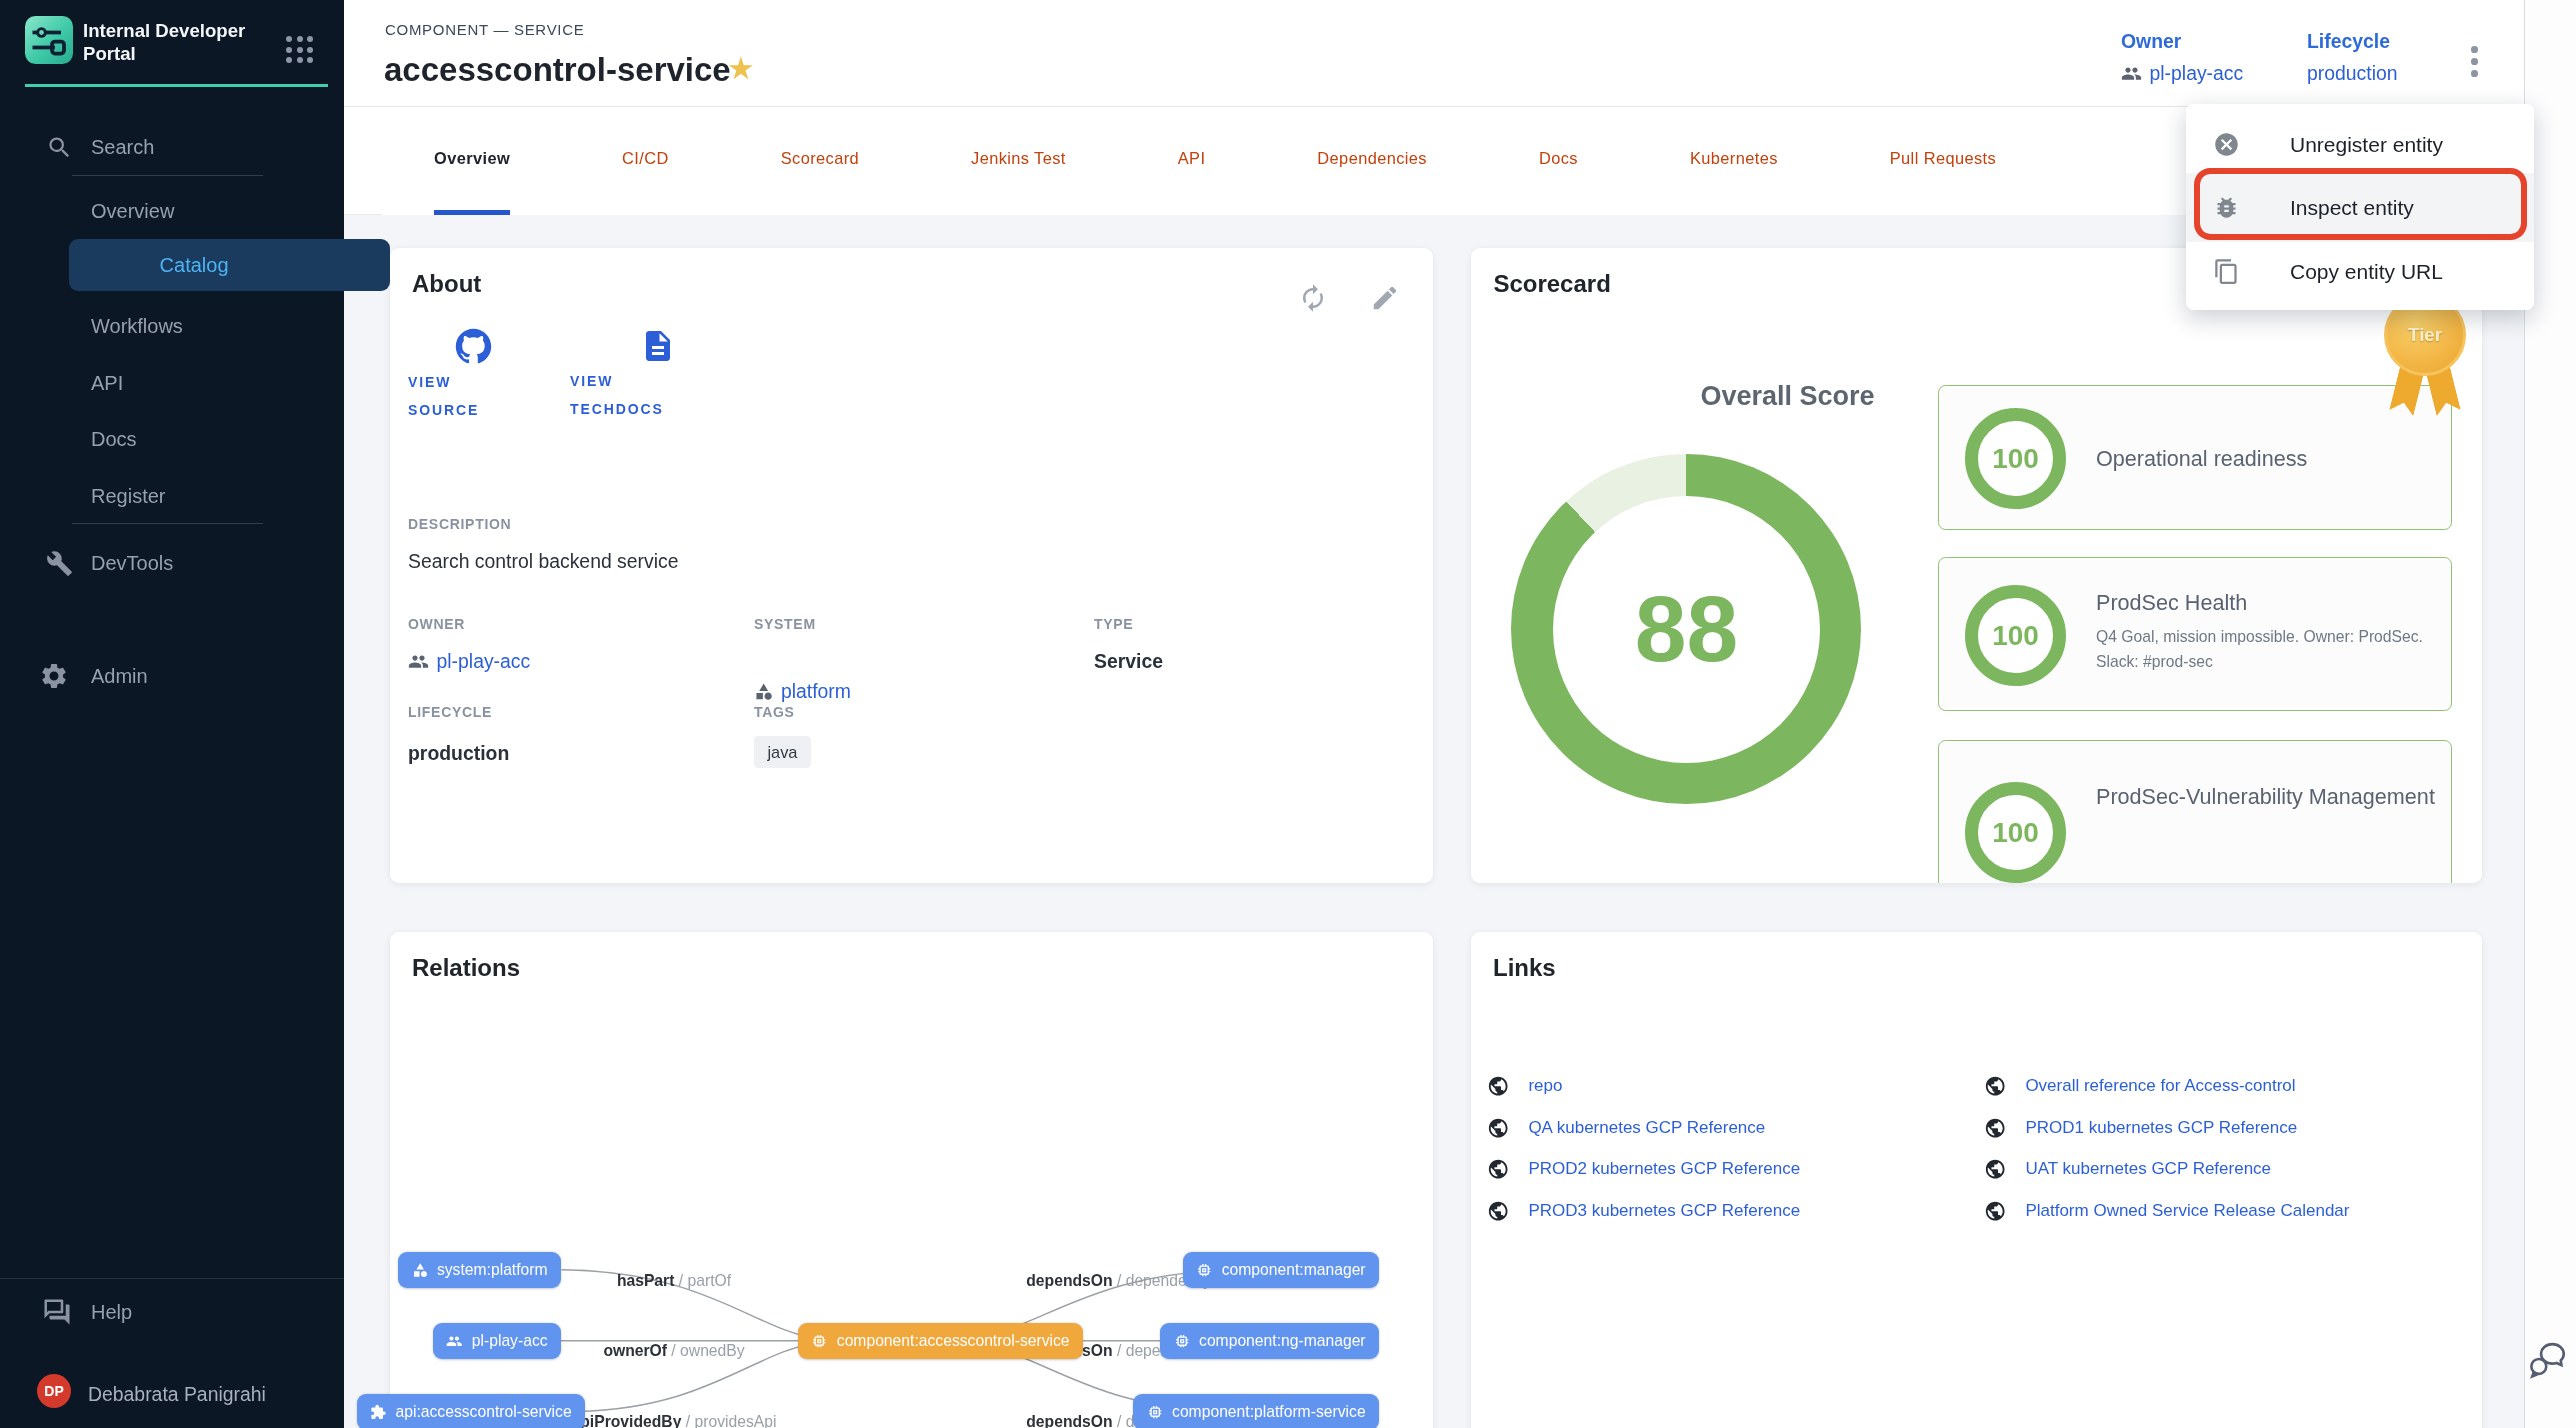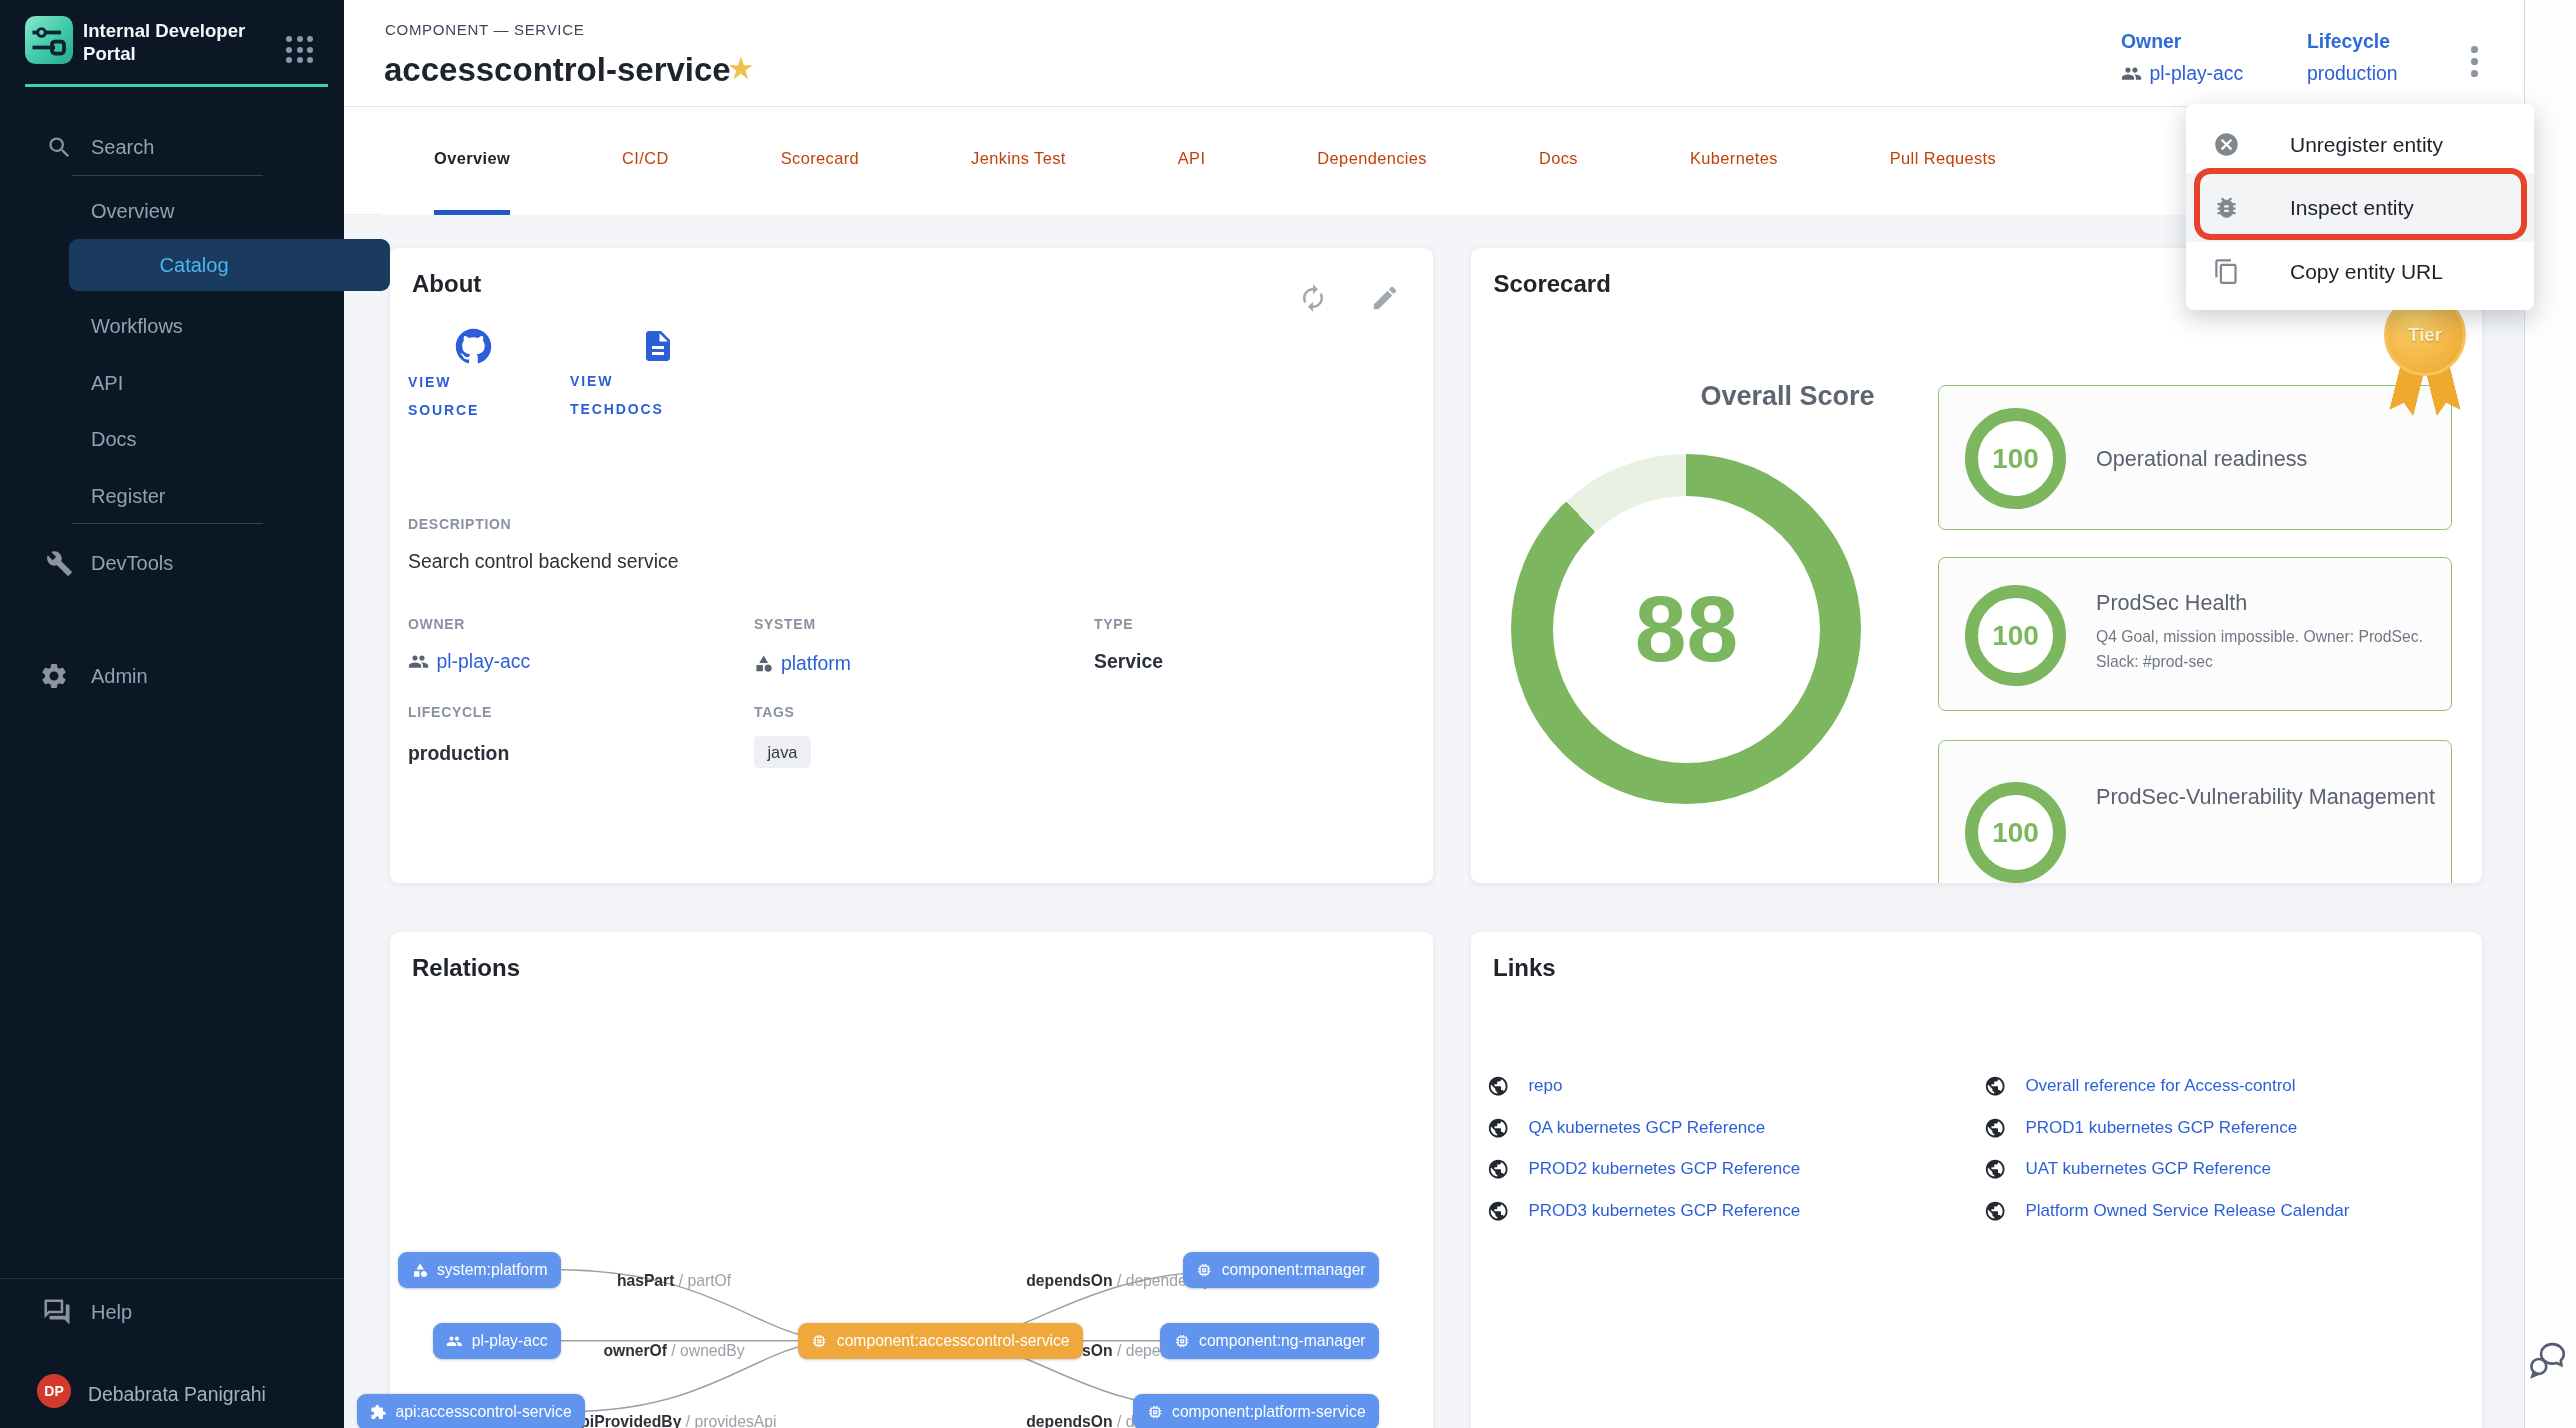--- a/index.html
+++ b/index.html
@@ -320,21 +320,21 @@
   <div class="abs val" style="left:408px; top:550px">Search control backend service</div>
 
   <div class="abs lbl" style="left:408px; top:616px">OWNER</div>
   <div class="abs hdr-field-value" style="left:408px; top:650px">
     <svg style="width:21px;height:21px" class="small-ico" viewBox="0 0 28 28" width="21" height="21">
         <use href="#i-people"></use>
       </svg>
     <span>pl-play-acc</span>
   </div>
   <div class="abs lbl" style="left:754px; top:616px">SYSTEM</div>
-  <div class="abs hdr-field-value" style="left:754px; top:652px">
+  <div class="abs hdr-field-value" style="left:754px; top:680px">
     <svg style="width:19.4px;height:19.4px" class="small-ico" viewBox="0 0 26 26" width="19.4" height="19.4">
         <use href="#i-category"></use>
       </svg>
     <span>platform</span>
   </div>
   <div class="abs lbl" style="left:1094px; top:616px">TYPE</div>
   <div class="abs val" style="left:1094px; top:650px; font-weight:bold">Service</div>
 
   <div class="abs lbl" style="left:408px; top:704px">LIFECYCLE</div>
   <div class="abs val" style="left:408px; top:742px; font-weight:bold">production</div>

